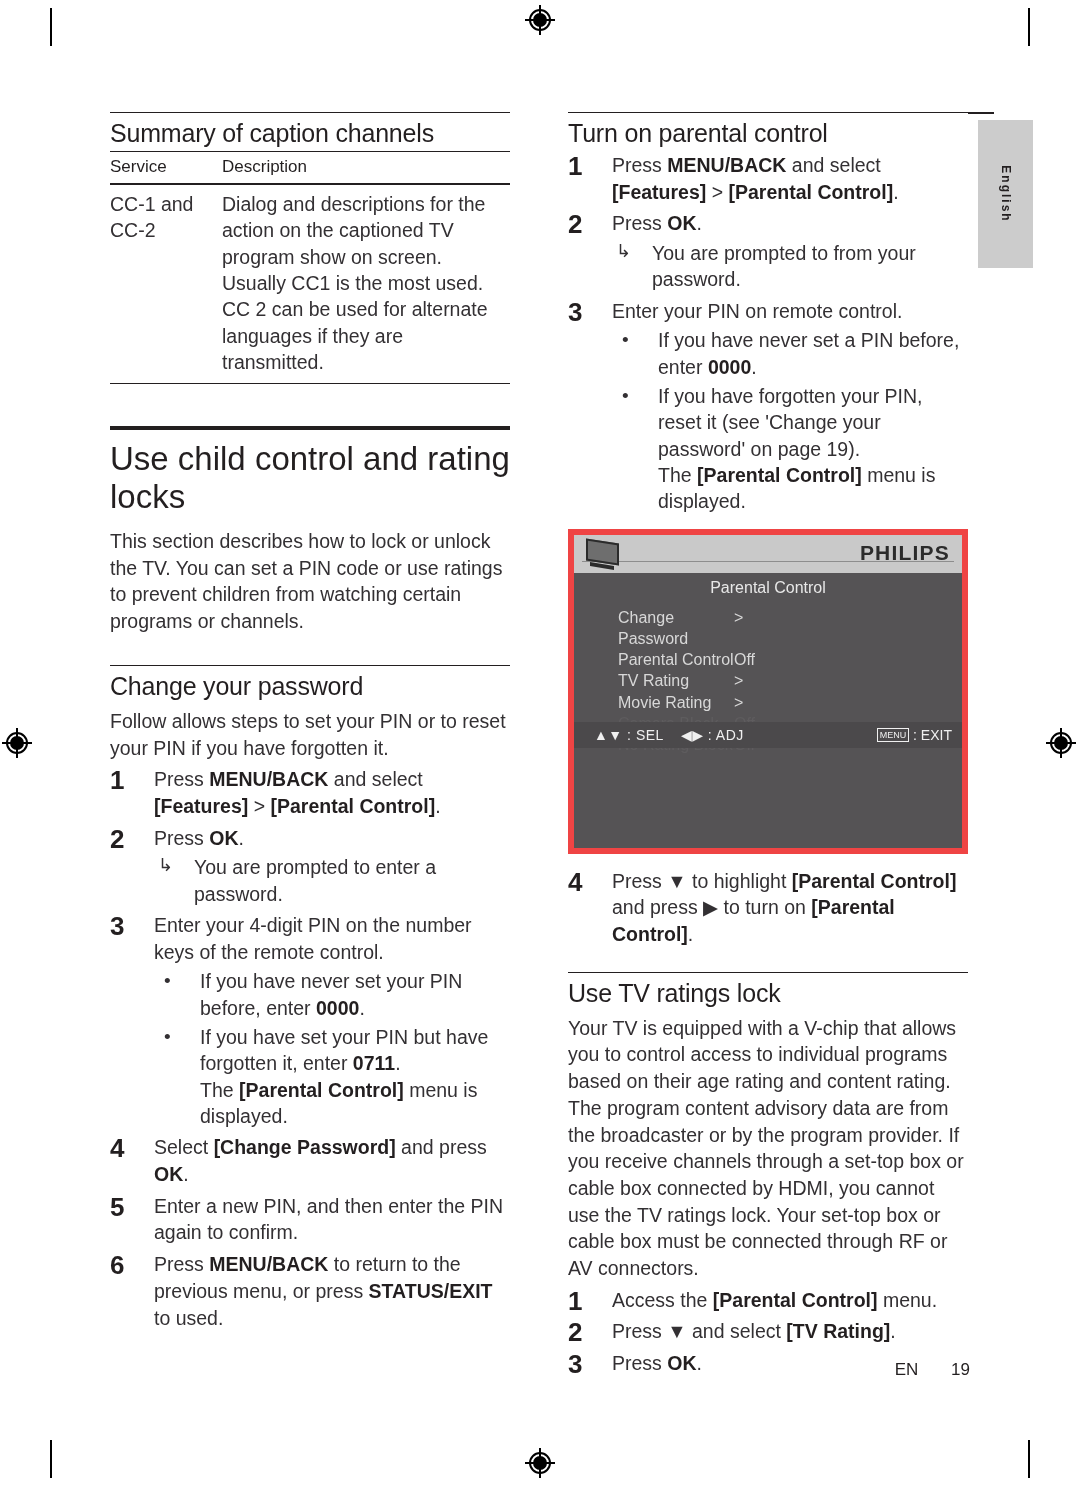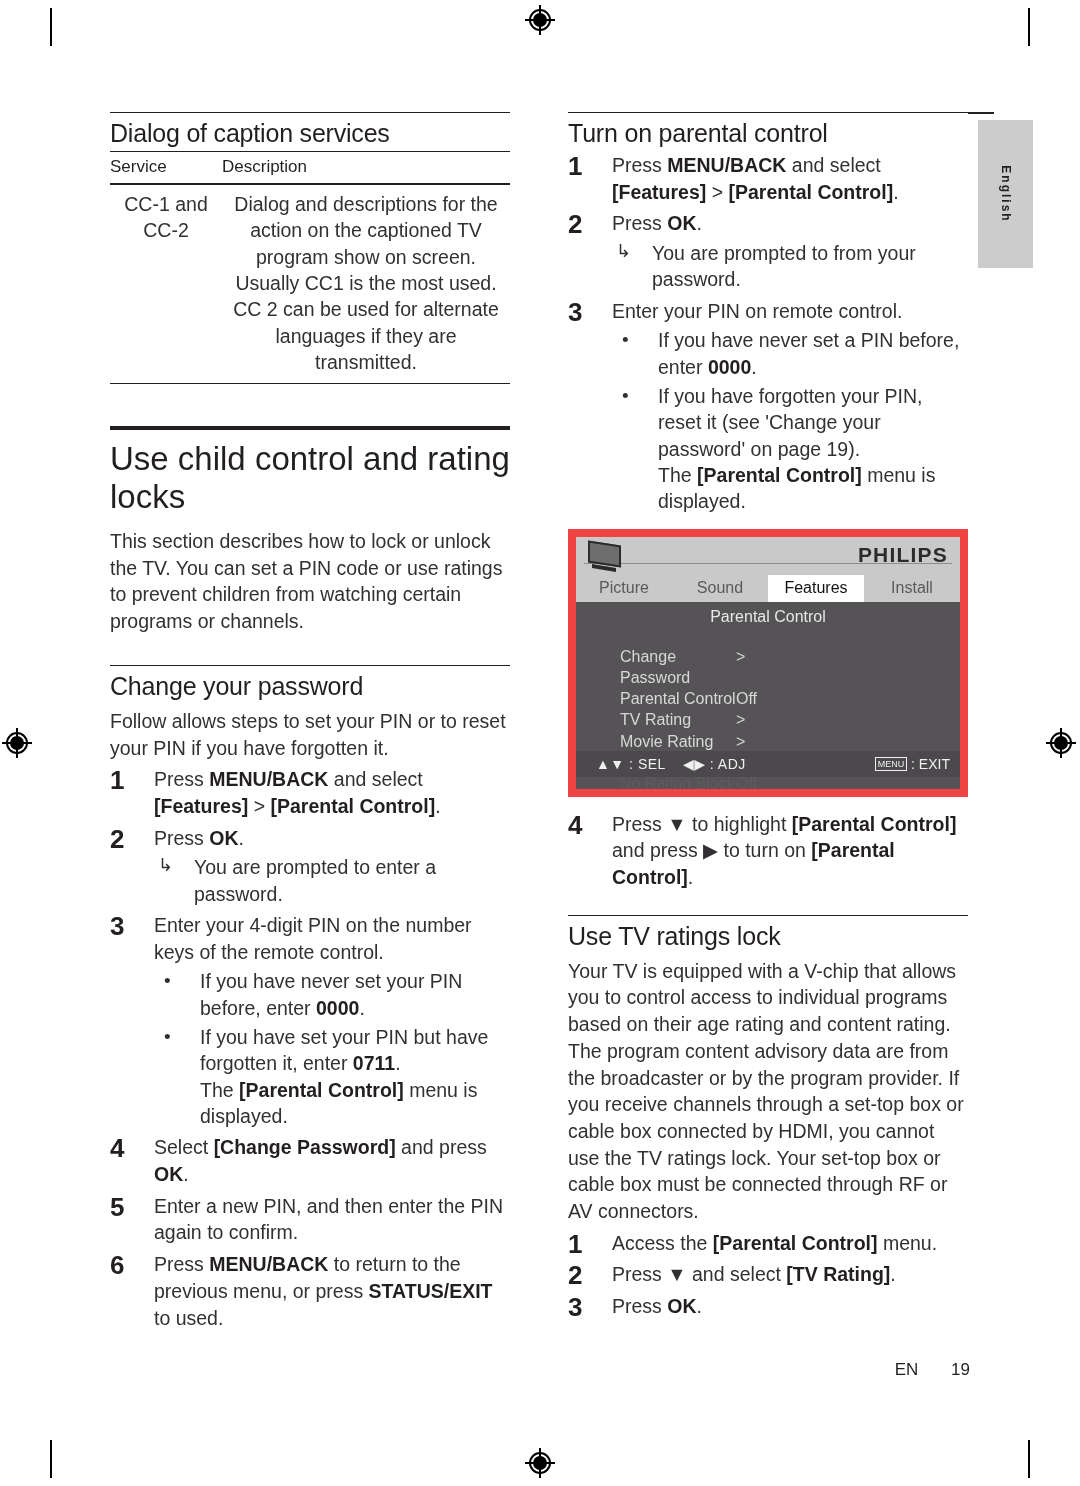--- a/index.html
+++ b/index.html
@@ -62,21 +62,21 @@
   table.caption-table th {
     text-align:left; font-size:17px; font-weight:400; color:#231f20;
     padding:5px 0 6px 0; vertical-align:top;
   }
   table.caption-table td {
     font-size:19.5px; font-weight:300; color:#333033;
     padding:6px 0 8px 0; vertical-align:top; line-height:1.35;
   }
   .th-row { border-bottom:2.5px solid #231f20; }
   .tbl-top { border-top:1.5px solid #231f20; }
-  .tbl-bottom { border-bottom:1.5px solid #231f20;text-align:center; }
+  .tbl-bottom { border-bottom:1.5px solid #231f20; }
   .col-service { width:112px; }
 
   
   ol.steps { list-style:none; margin:4px 0 0 0; padding:0; }
   ol.steps > li {
     position:relative; padding-left:44px; margin-top:5px;
     font-size:19.5px; line-height:1.37; font-weight:300; color:#333033;
   }
   ol.steps > li .num {
     position:absolute; left:0; top:-3px;
@@ -101,22 +101,22 @@
   .bullet .dot {
     position:absolute; left:10px; top:0px; font-size:19px; color:#333033;
   }
   .sub-note {
     padding-left:46px; font-size:19.5px; line-height:1.35;
     font-weight:300; color:#333033;
   }
 
   
   .tv-shot {
-    width:400px; height:268px; margin-top:14px;
-    background:#555355; border:8px solid #ef4444; position:relative;
+    width:400px; height:325px; margin-top:14px;
+    background:#555355; border:6px solid #ef4444; position:relative;
     overflow:hidden;
   }
   .tv-head {
     height:38px; background:#c9c9c9; position:relative;
   }
   .tv-icon {
     position:absolute; left:10px; top:5px; width:42px; height:30px;
   }
   .tv-icon .screen {
     position:absolute; left:2px; top:1px; width:33px; height:22px;
@@ -142,21 +142,21 @@
     flex:1; display:flex; align-items:center; justify-content:center;
     font-size:16px; color:#5a5a5a; font-weight:400;
   }
   .tv-tabs .tab.active {
     background:#fff; color:#111; font-weight:400;
   }
   .tv-body { position:relative; height:175px; background:#555355; }
   .osd-title {
     text-align:center; font-size:16px; color:#e8e8e8; padding-top:6px;
   }
-  .osd-list { margin-top:20px; padding-left:44px; }
+  .osd-list { margin-top:10px; padding-left:44px; }
   .osd-row {
     display:flex; font-size:16px; color:#d8d8d8; line-height:1.33;
   }
   .osd-row .lbl { width:116px; }
   .osd-row .val { width:60px; }
   .osd-row.disabled { color:#5e5c5e; }
   .tv-footer {
     position:absolute; left:0; right:0; bottom:0; height:26px;
     background:#4b494b; display:flex; align-items:center;
   }
@@ -226,21 +226,21 @@
   <div class="crop-mark" style="left:1028px; top:1440px; width:2px; height:38px;"></div>
 
   <div class="lang-rule"></div>
   <div class="lang-tab">
     <span>English</span>
   </div>
 
   <div class="col col-left">
 
     <div class="rule-thin"></div>
-    <h2 class="sec">Dialog of caption services</h2>
+    <h2 class="sec">Summary of caption channels</h2>
 
     <table class="caption-table">
       <thead>
         <tr class="th-row tbl-top">
           <th class="col-service">Service</th>
           <th>Description</th>
         </tr>
       </thead>
       <tbody>
         <tr class="tbl-bottom">
@@ -285,26 +285,20 @@
 
     <div class="tv-shot">
       <div class="tv-head">
         <div class="tv-head-line"></div>
         <div class="tv-icon">
           <div class="screen"></div>
             <div class="base"></div>
         </div>
         <div class="philips-logo">PHILIPS</div>
       </div>
-      <div class="tv-tabs" id="osd-tabs">
-          <div class="tab">Picture</div>
-          <div class="tab">Sound</div>
-          <div class="tab active">Features</div>
-          <div class="tab">Install</div>
-        </div>
       <div class="tv-body">
         <div class="osd-title">Parental Control</div>
         <div class="osd-list" id="osd-list">
             <div class="osd-row">
               <span class="lbl">Change Password</span>
               <span class="val">&gt;</span>
             </div>
             <div class="osd-row">
               <span class="lbl">Parental Control</span>
               <span class="val">Off</span>

